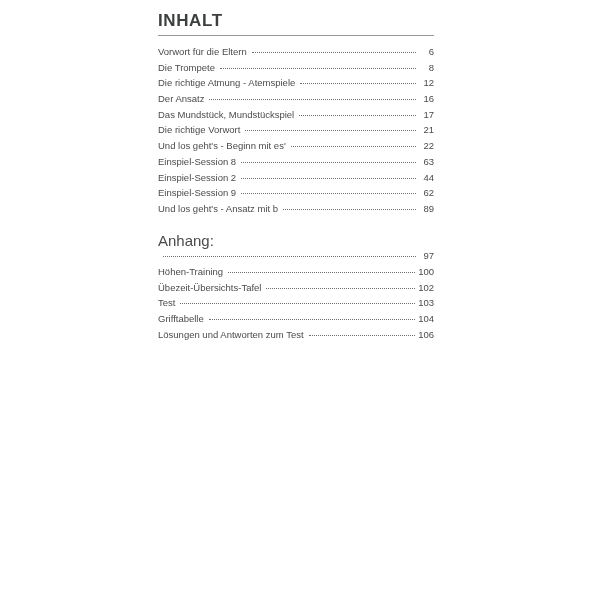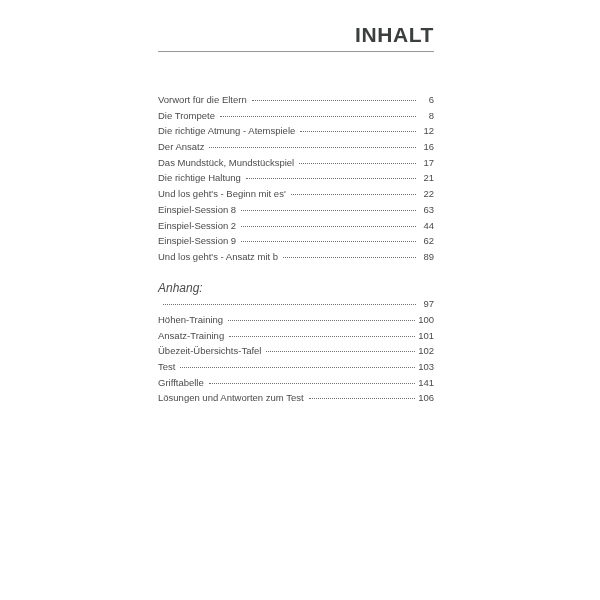--- a/index.html
+++ b/index.html
@@ -22,44 +22,43 @@
     width:600px;height:600px;
     background:var(--bg);
   }
   .content{
     position:absolute;
     left:158px;
     top:0;
     width:276px;
   }
   .page-title{
-    margin:24px 0 0 0;
-    text-align:right;
-    font-size:21px;
+    margin:12px 0 0 0;
+    text-align:left;
+    font-size:17px;
     line-height:1;
     font-weight:bold;
     letter-spacing:0.6px;
     color:var(--title);
   }
   .title-rule{
     border:none;
     border-top:1px solid var(--rule);
     margin:6px 0 0 0;
   }
   .toc{
-    margin-top:40px;
+    margin-top:8px;
   }
   .section + .section{
     margin-top:16px;
   }
   .section-heading{
-    font-size:12px;
+    font-size:15px;
     line-height:15.7px;
     color:var(--text);
-    font-style:italic;
   }
   .row{
     display:flex;
     align-items:baseline;
     font-size:9.5px;
     line-height:15.7px;
     height:15.7px;
     color:var(--text);
   }
   .row .label{
@@ -117,21 +116,21 @@
     <span class="pagenum">16</span>
   </div>
 
   <div class="row">
     <span class="label">Das Mundstück, Mundstückspiel</span>
     <span class="leader"></span>
     <span class="pagenum">17</span>
   </div>
 
   <div class="row">
-    <span class="label">Die richtige Haltung</span>
+    <span class="label">Die richtige Vorwort</span>
     <span class="leader"></span>
     <span class="pagenum">21</span>
   </div>
 
   <div class="row">
     <span class="label">Und los geht's - Beginn mit es'</span>
     <span class="leader"></span>
     <span class="pagenum">22</span>
   </div>
 
@@ -169,42 +168,37 @@
     <span class="leader"></span>
     <span class="pagenum">97</span>
   </div>
 
   <div class="row">
     <span class="label">Höhen-Training</span>
     <span class="leader"></span>
     <span class="pagenum">100</span>
   </div>
 
-  <div class="row">
-    <span class="label">Ansatz-Training</span>
-    <span class="leader"></span>
-    <span class="pagenum">101</span>
-  </div>
 
   <div class="row">
     <span class="label">Übezeit-Übersichts-Tafel</span>
     <span class="leader"></span>
     <span class="pagenum">102</span>
   </div>
 
   <div class="row">
     <span class="label">Test</span>
     <span class="leader"></span>
     <span class="pagenum">103</span>
   </div>
 
   <div class="row">
     <span class="label">Grifftabelle</span>
     <span class="leader"></span>
-    <span class="pagenum">141</span>
+    <span class="pagenum">104</span>
   </div>
 
   <div class="row">
     <span class="label">Lösungen und Antworten zum Test</span>
     <span class="leader"></span>
     <span class="pagenum">106</span>
   </div>
 </div>
   </div>
 </div>

